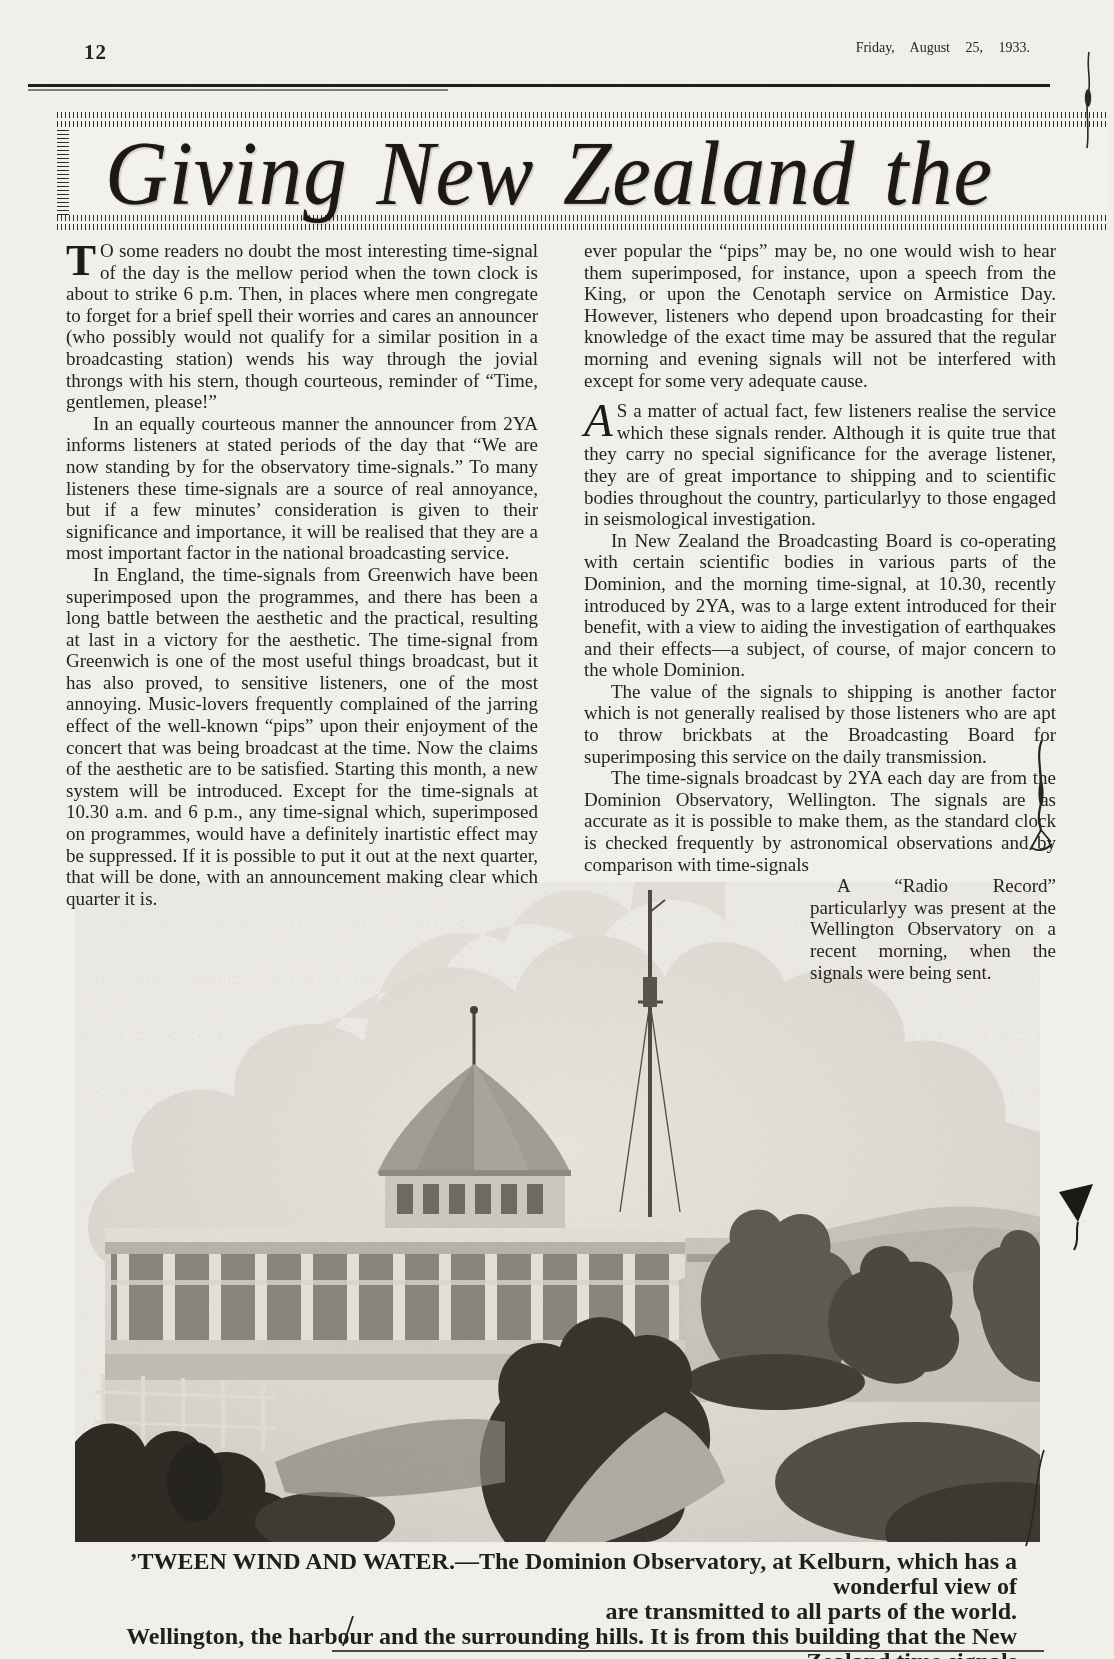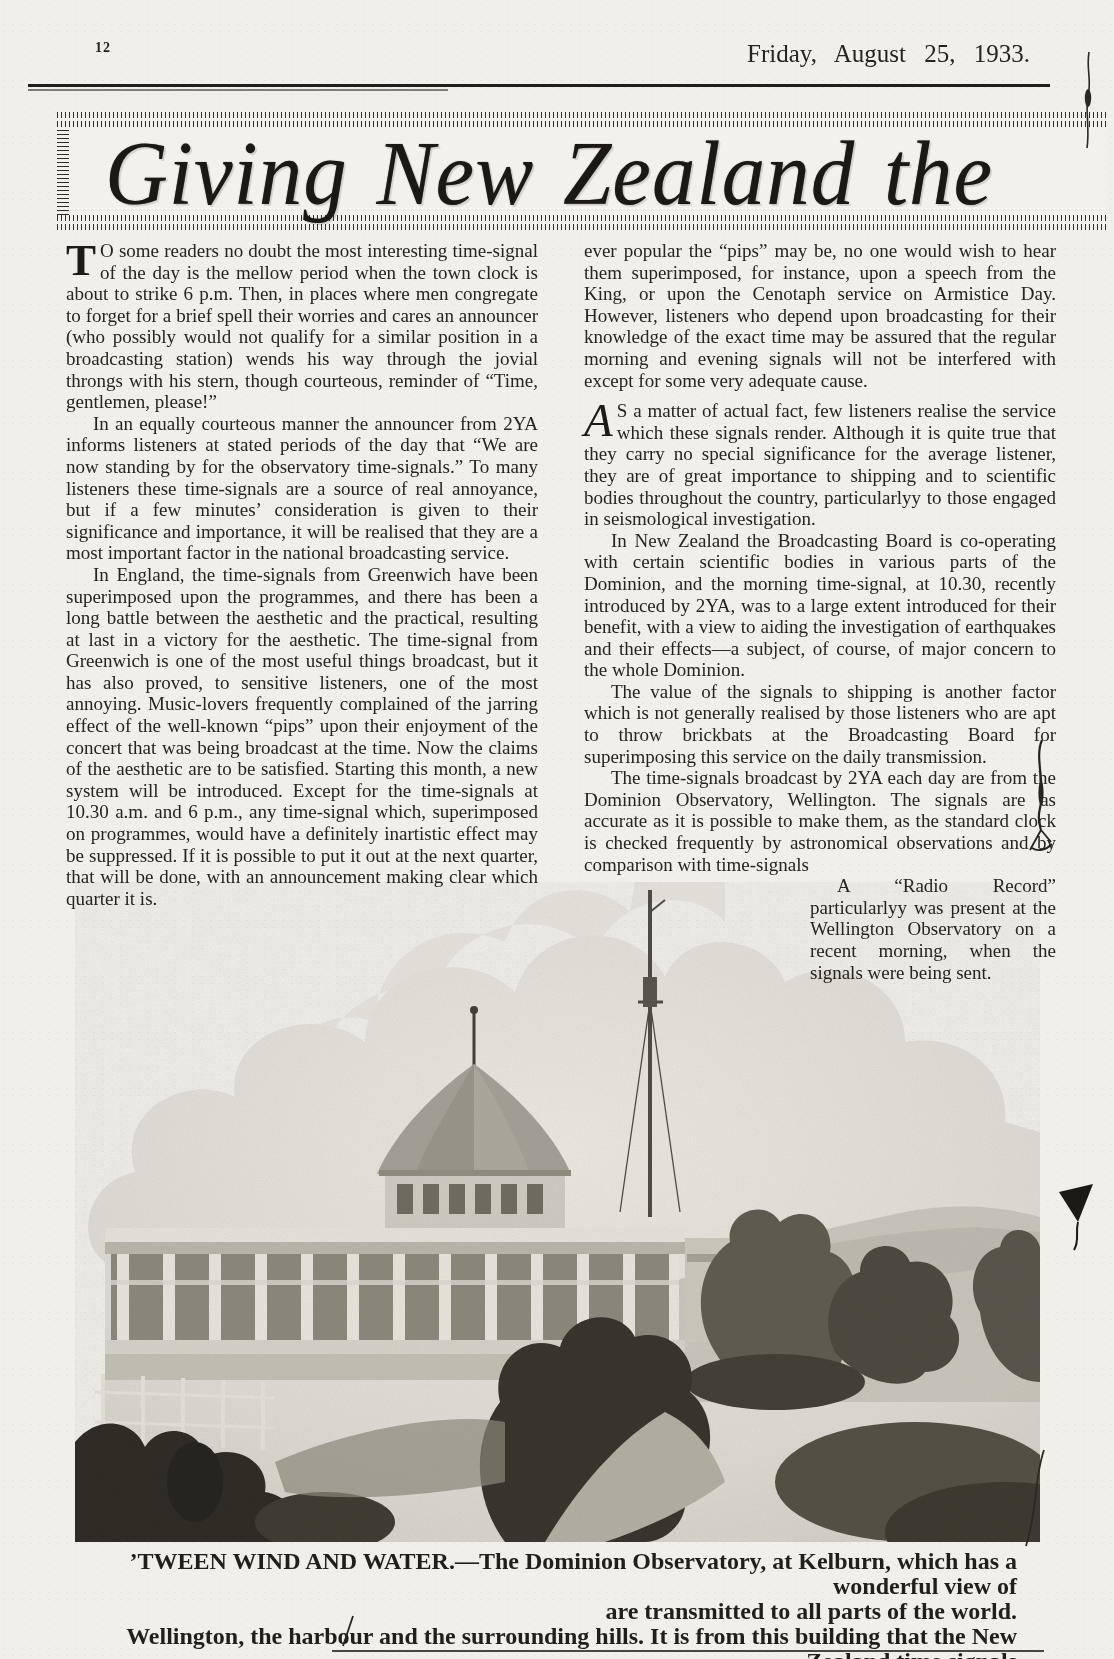--- a/index.html
+++ b/index.html
@@ -9,23 +9,23 @@
     width:1114px;height:1659px;
     margin:0 auto;
     background:#f1efe9;
     background-image:radial-gradient(rgba(40,38,30,0.045) 1px, transparent 1px);
     background-size:9px 7px;
     overflow:hidden;
     font-family:"Liberation Serif","DejaVu Serif",serif;
     color:#26241e;
   }
   
-  .hdr-num{position:absolute;left:95px;top:40px;font-size:14px;font-weight:bold;letter-spacing:1px;}
+  .hdr-num{position:absolute;left:84px;top:40px;font-size:21px;font-weight:bold;letter-spacing:1px;}
   .hdr-title{position:absolute;left:0;top:40px;width:100%;text-align:center;font-size:22px;font-weight:bold;letter-spacing:2px;word-spacing:10px;}
-  .hdr-date{position:absolute;right:84px;top:40px;font-size:25px;word-spacing:12px;}
+  .hdr-date{position:absolute;right:84px;top:40px;font-size:14px;word-spacing:12px;}
   .hdr-rule{position:absolute;left:28px;top:84px;width:1022px;height:3px;background:#1f1d18;}
   .hdr-rule2{position:absolute;left:28px;top:89px;width:420px;height:2px;background:#1f1d18;opacity:.55;}
   
   .banner{position:absolute;left:57px;top:112px;width:1049px;height:118px;background:#f3f1eb;font-style:italic;}
   .hatch-h{position:absolute;left:0;width:100%;height:6px;
     background:repeating-linear-gradient(90deg,#2e2c26 0 1.5px,transparent 1.5px 4px);}
   .hh1{top:0;} .hh2{top:9px;} .hh3{bottom:9px;} .hh4{bottom:0;}
   .hatch-v{position:absolute;left:0;top:15px;bottom:15px;width:12px;
     background:repeating-linear-gradient(0deg,#2e2c26 0 1.5px,transparent 1.5px 4px);}
   .headline{

